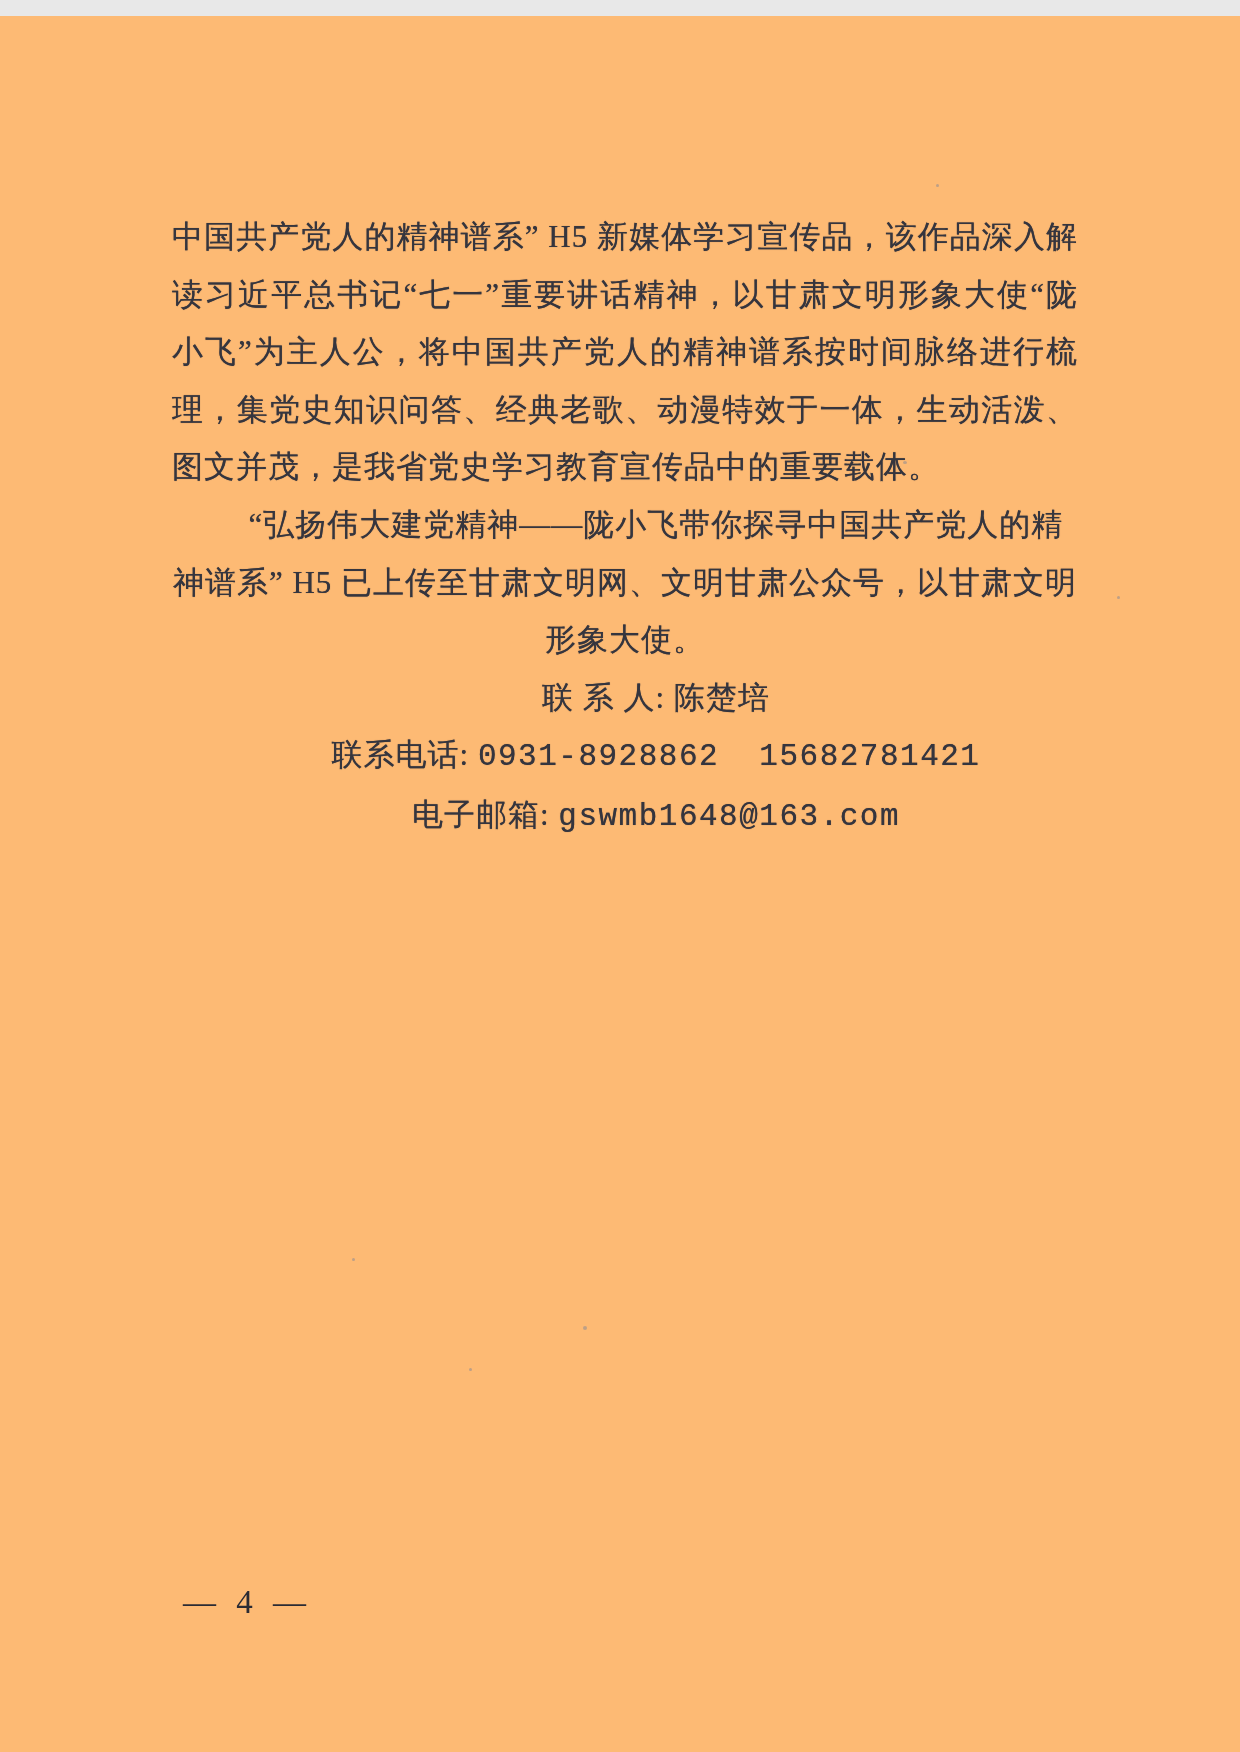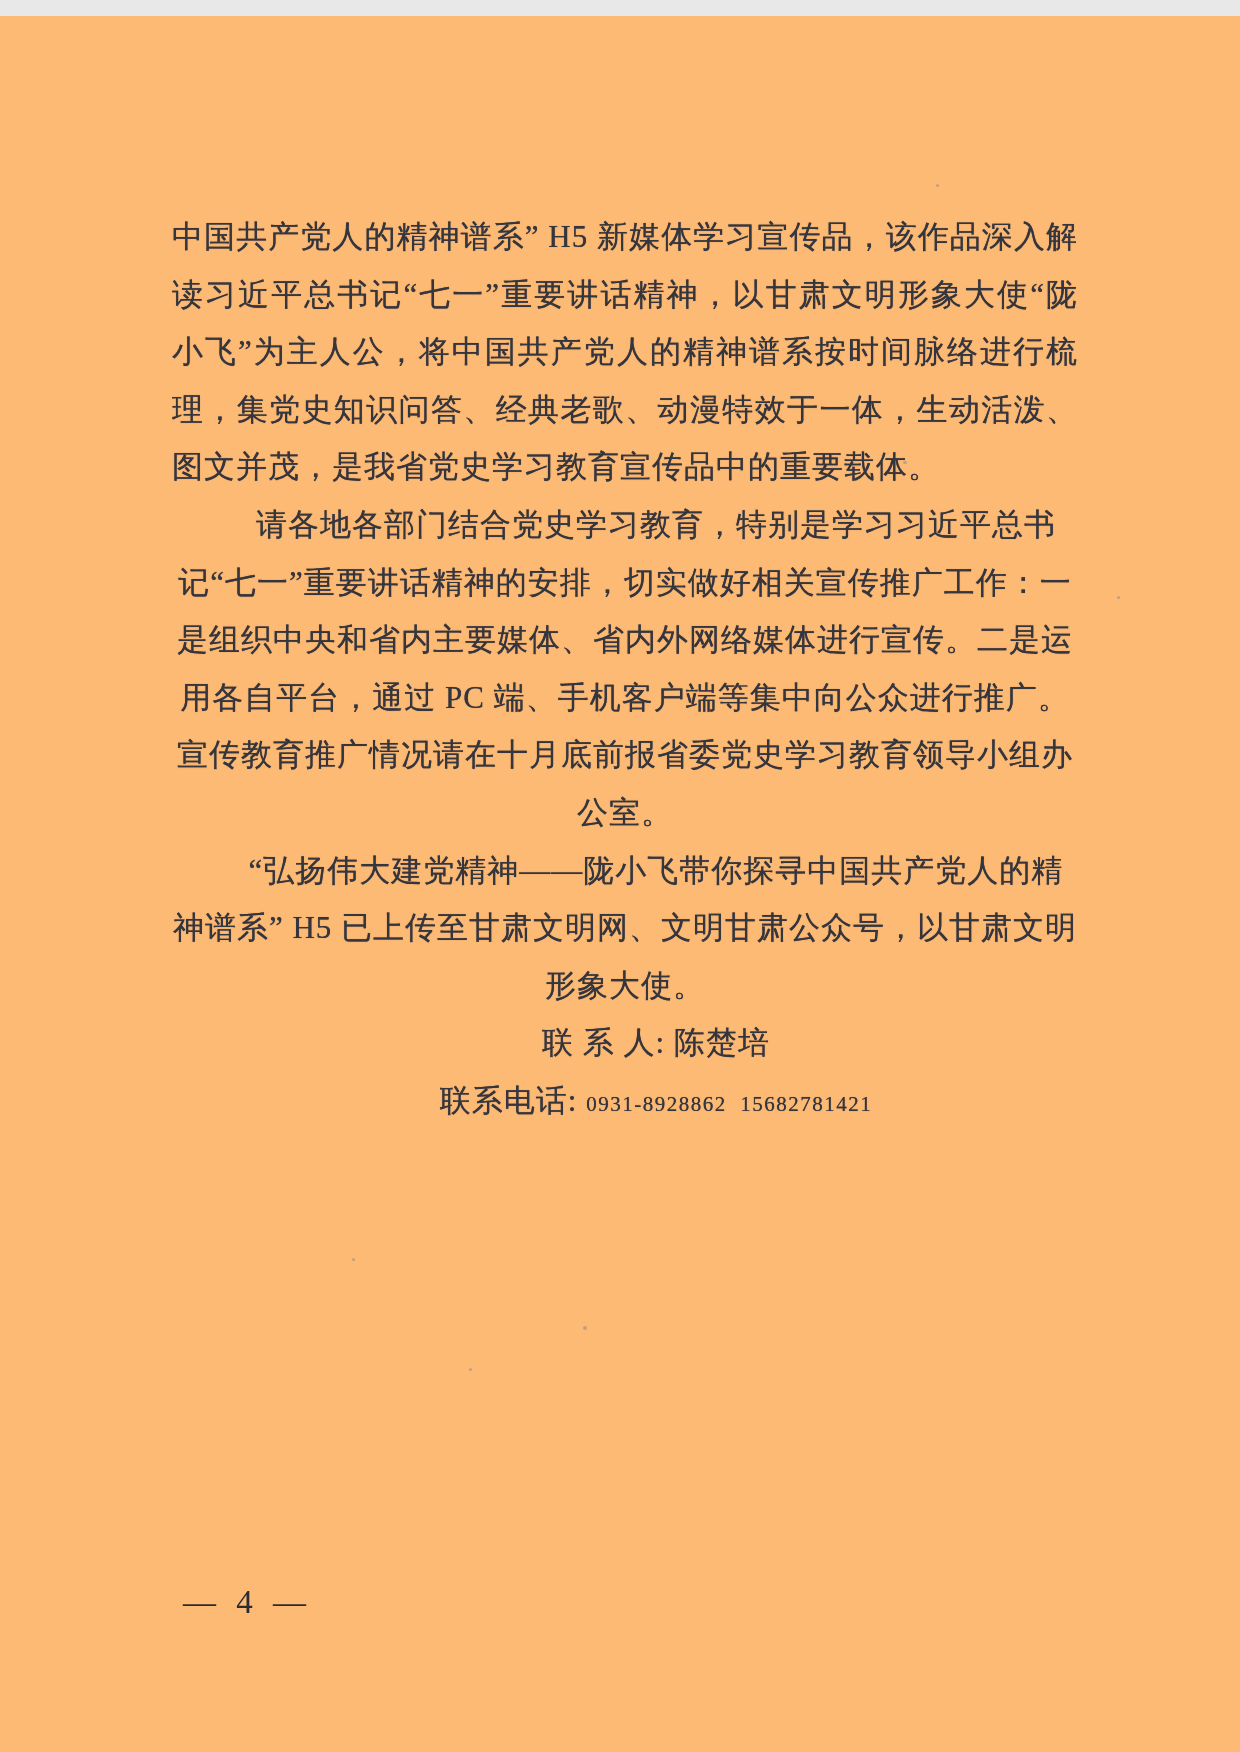--- a/index.html
+++ b/index.html
@@ -37,22 +37,22 @@
     text-indent: 2em;
     text-align: center;
   }
   .contact {
     text-align: left;
   }
   .contact .val {
     white-space: pre-wrap;
   }
   .contact .val.mono {
-    font-family: Liberation Serif, serif;
-    font-size: 21px;
+    font-family: Liberation Mono, monospace;
+    font-size: 31px;
     letter-spacing: 1.5px;
   }
   .page-footer {
     position: absolute;
     left: 183px;
     top: 1568px;
     font-size: 33px;
     letter-spacing: 6px;
     color: #2b2b33;
     font-family: "Liberation Serif", "DejaVu Serif", serif;
@@ -72,32 +72,34 @@
 </style>
 </head>
 <body>
 
 <div class="page">
 
   <div class="textblock">
 
     <p>中国共产党人的精神谱系” H5 新媒体学习宣传品，该作品深入解读习近平总书记“七一”重要讲话精神，以甘肃文明形象大使“陇小飞”为主人公，将中国共产党人的精神谱系按时间脉络进行梳理，集党史知识问答、经典老歌、动漫特效于一体，生动活泼、图文并茂，是我省党史学习教育宣传品中的重要载体。</p>
 
-    <p class="indent">请各地各部门结合党史学习教育，特别是学习习近平总书记“七一”重要讲话精神的安排，切实做好相关宣传推广工作：一是组织中央和省内主要媒体、省内外网络媒体进行宣传。二是运用各自平台，通过 PC 端、手机客户端等集中向公众进行推广。宣传教育推广情况请在十月底前报省委党史学习教育领导小组办公室。</p>
 
     <p class="indent">“弘扬伟大建党精神——陇小飞带你探寻中国共产党人的精神谱系” H5 已上传至甘肃文明网、文明甘肃公众号，以甘肃文明形象大使。</p>
 
     <p class="indent contact">
       <span>联 系 人: </span><span class="val">陈楚培</span>
     </p>
 
     <p class="indent contact">
       <span>联系电话: </span><span class="val mono">0931-8928862  15682781421</span>
     </p>
 
+    <p class="indent contact">
+      <span>电子邮箱: </span><span class="val mono">gswmb1648@163.com</span>
+    </p>
 
 
   </div>
 
   <div class="page-footer">— 4 —</div>
 
   <div class="speck s1"></div>
   <div class="speck s2"></div>
   <div class="speck s3"></div>
   <div class="speck s4"></div>

